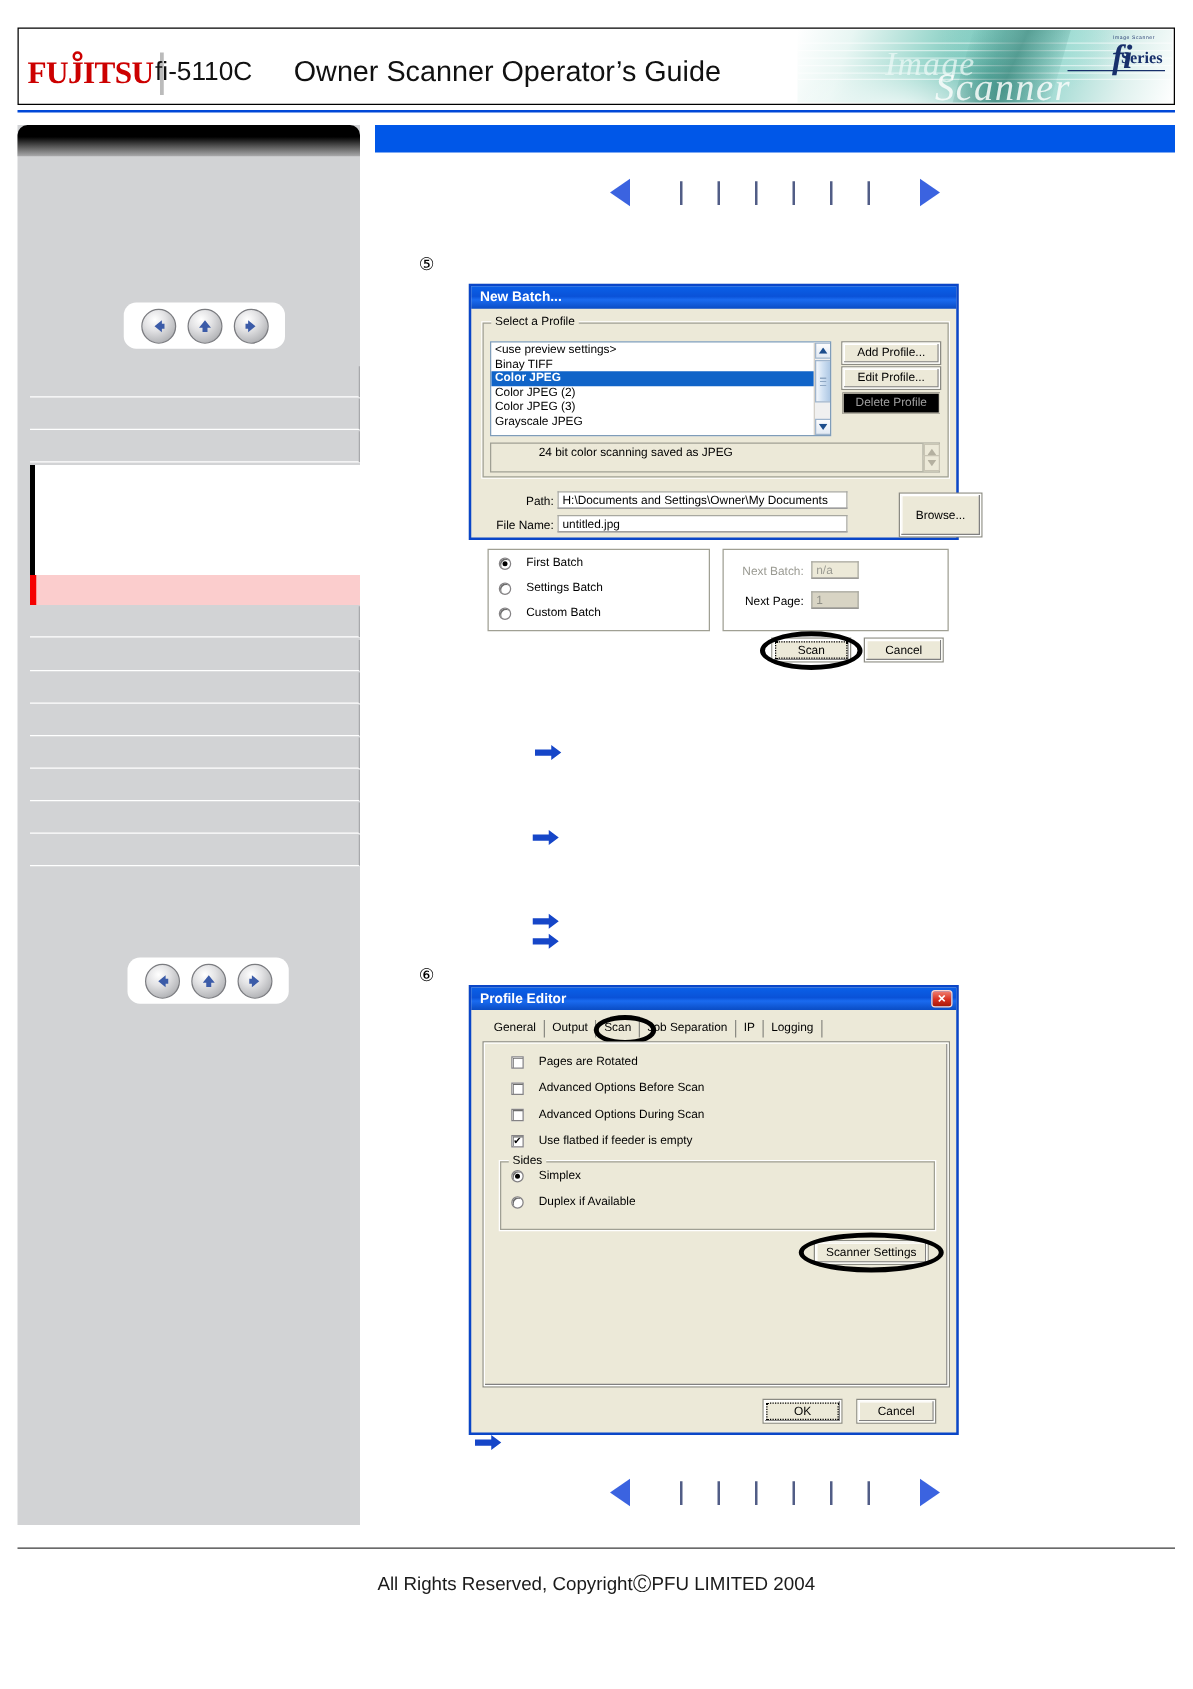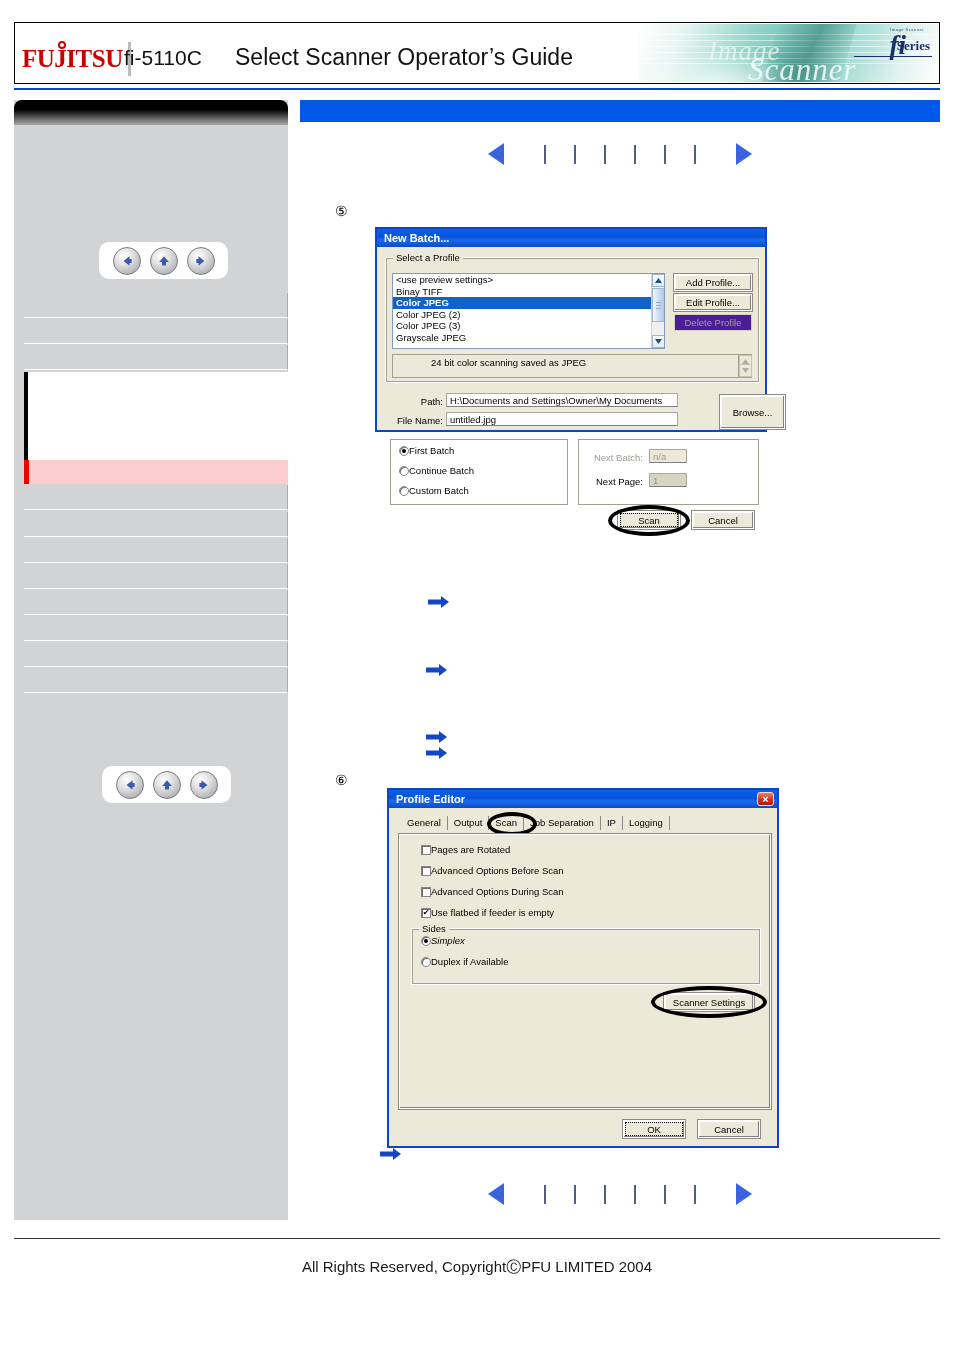--- a/index.html
+++ b/index.html
@@ -286,21 +286,21 @@
     background:#ece9d8;
     border:1px solid #ffffff;
     box-shadow: inset -1px -1px 0 #808080, inset 1px 1px 0 #ffffff, 0 0 0 1px #8b8b83;
     display:flex; align-items:center; justify-content:center;
     font-size:9.5px; color:#000000;
   }
   .btn.disabled { color:#a0a0a0; }
 
   .radio, .checkbox {
     position:absolute; font-size:9.5px;
-    display:flex; align-items:center; gap:0;
+    display:flex; align-items:center; gap:12px;
   }
   .radio .dot {
     width:10px; height:10px; border-radius:50%;
     background:#ffffff;
     border:1px solid #848284;
     box-shadow: inset 1px 1px 0 #6d6d6d;
     display:flex; align-items:center; justify-content:center;
     flex:0 0 auto;
   }
   .radio.on .dot::after {
@@ -363,21 +363,21 @@
 <div class="header">
   <div class="header-rule"></div>
 
   <div class="logo-fujitsu">
     <span>FUJITSU</span>
     <span class="ring"></span>
   </div>
   <div class="logo-divider"></div>
 
   <div class="model-name">fi-5110C</div>
-  <div class="guide-title">Select Scanner Operator’s Guide</div>
+  <div class="guide-title">Owner Scanner Operator’s Guide</div>
 
   <div class="brandart">
     <div class="streak" style="top:18%"></div>
     <div class="streak" style="top:28%"></div>
     <div class="streak" style="top:38%"></div>
     <div class="streak" style="top:48%"></div>
     <div class="streak" style="top:58%"></div>
     <div class="streak" style="top:68%"></div>
     <div class="dark"></div>
     <div class="wordmark-image">Image</div>
@@ -544,21 +544,21 @@
           </div>
         </div>
       </div>
 
       <div class="btn" style="left:297px; top:27px; width:78px; height:17px;">
         <span class="underl" style="text-decoration:none;">Add Profile...</span>
       </div>
       <div class="btn" style="left:297px; top:47px; width:78px; height:17px;">
         <span>Edit Profile...</span>
       </div>
-      <div class="btn disabled" style="left:297px; top:67px; width:78px; height:17px; box-shadow:none; border:1px solid #d6d2c2; background:#4c1d95;">
+      <div class="btn disabled" style="left:297px; top:67px; width:78px; height:17px; box-shadow:none; border:1px solid #d6d2c2; background:#000000;">
         <span>Delete Profile</span>
       </div>
 
       <div class="field-label" style="left:20px; top:149px; width:46px;">Path:</div>
       <div class="field" style="left:69px; top:146px; width:232px; height:14px;">
         <span>H:\Documents and Settings\Owner\My Documents</span>
       </div>
 
       <div class="field-label" style="left:8px; top:168px; width:58px;">File Name:</div>
       <div class="field" style="left:69px; top:165px; width:232px; height:14px;">
@@ -569,21 +569,21 @@
         <span>Browse...</span>
       </div>
 
       <div class="group" style="left:12px; top:191px; width:180px; height:68px;"></div>
       <div class="radio on" style="left:22px; top:198px;">
         <span class="dot"></span>
         <span>First Batch</span>
       </div>
       <div class="radio" style="left:22px; top:218px;">
         <span class="dot"></span>
-        <span>Continue Batch</span>
+        <span>Settings Batch</span>
       </div>
       <div class="radio" style="left:22px; top:238px;">
         <span class="dot"></span>
         <span>Custom Batch</span>
       </div>
 
       <div class="group" style="left:200px; top:191px; width:183px; height:68px;"></div>
       <div class="field-label dimmed" style="left:206px; top:205px; width:60px;">Next Batch:</div>
       <div class="field" style="left:272px; top:202px; width:38px; height:14px; background:#ece9d8; color:#9a9a92;">
         <span>n/a</span>
@@ -621,21 +621,21 @@
       </svg>
   </div>
   <div class="arrow-bullet" style="left:126px; top:646px;">
     <svg width="22" height="14" viewBox="0 0 22 14">
         <path d="M0 4.5 H13 V1 L21 7 L13 13 V9.5 H0 Z" fill="#1646c8"></path>
       </svg>
   </div>
 
   <div class="step-num" style="left:35px; top:672px;">⑥</div>
 
-  <div class="win" style="left:87px; top:688px; width:392px; height:360px;">
+  <div class="win" style="left:75px; top:688px; width:392px; height:360px;">
     <div class="win-title">
       <span>Profile Editor</span>
       <span class="win-close">×</span>
     </div>
     <div class="win-body">
 
       <div class="tabstrip" style="left:12px; top:8px;">
         <div class="tab">
           <span>General</span>
         </div>
@@ -672,21 +672,21 @@
         <span>Advanced Options During Scan</span>
       </div>
       <div class="checkbox on" style="left:32px; top:99px;">
         <span class="box"></span>
         <span>Use flatbed if feeder is empty</span>
       </div>
 
       <div class="group" style="left:22px; top:120px; width:350px; height:57px;">
         <span class="group-legend">Sides</span>
       </div>
-      <div class="radio on" style="left:32px; top:127px;font-style:italic;">
+      <div class="radio on" style="left:32px; top:127px;">
         <span class="dot"></span>
         <span>Simplex</span>
       </div>
       <div class="radio" style="left:32px; top:148px;">
         <span class="dot"></span>
         <span>Duplex if Available</span>
       </div>
 
       <div class="btn" style="left:275px; top:185px; width:90px; height:18px;">
         <span>Scanner Settings</span>

